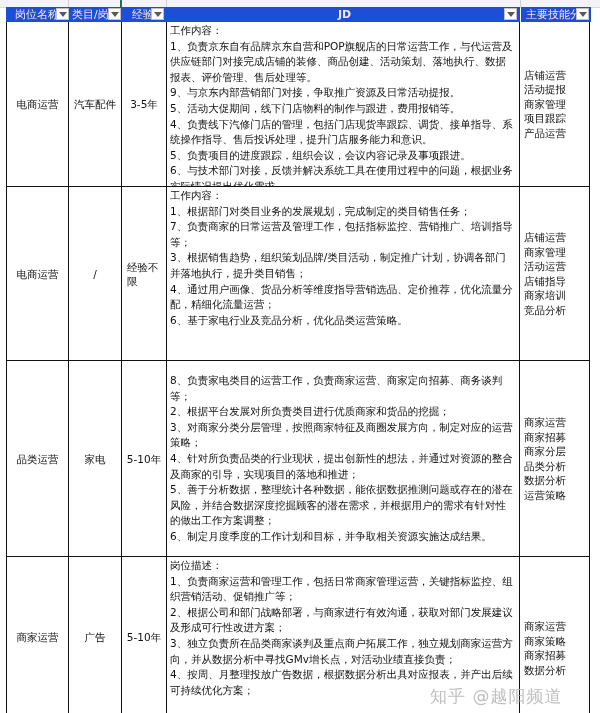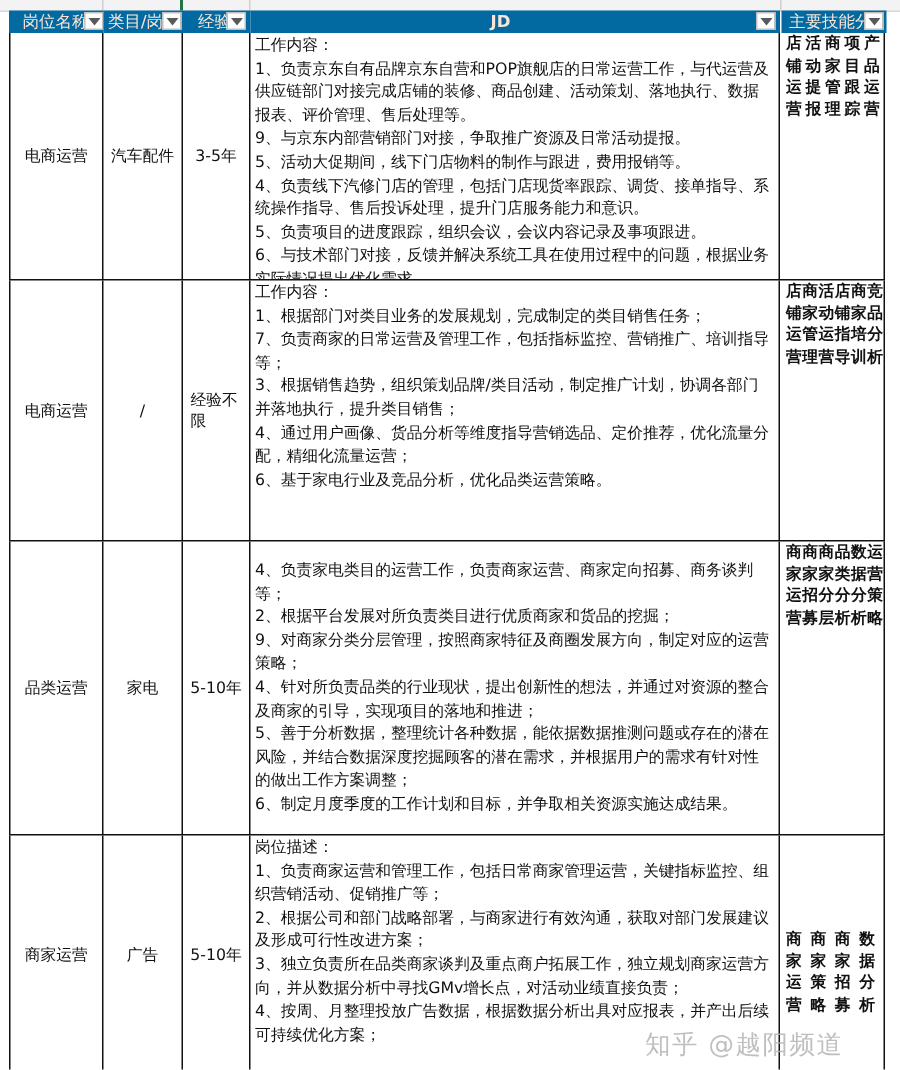--- a/index.html
+++ b/index.html
@@ -1,35 +1,35 @@
 <!DOCTYPE html>
 <html><head>
 <meta charset="utf-8">
 <style>
   html,body{margin:0;padding:0;background:#ffffff;}
   body{width:600px;height:713px;overflow:hidden;position:relative;font-family:"DejaVu Sans","Liberation Sans",sans-serif;color:#111;}
   .topstrip{position:absolute;left:0;top:0;width:600px;height:7px;background:#f3f3f3;border-bottom:1px solid #d9d9d9;}
   .topstrip .gl{position:absolute;top:0;width:1px;height:7px;background:#d0d0d0;}
   .topstrip .green{position:absolute;left:120px;top:0;width:2px;height:7px;background:#217346;}
-  .hdr{position:absolute;top:7px;height:15px;background:#0369a1;color:#fbe5d6;font-size:11px;line-height:15px;overflow:hidden;white-space:nowrap;}
+  .hdr{position:absolute;top:7px;height:15px;background:#1d4ed8;color:#fbe5d6;font-size:11px;line-height:15px;overflow:hidden;white-space:nowrap;}
   .hdr .txt{position:absolute;top:0;}
   .dd{position:absolute;top:1px;width:13px;height:12px;background:#fff;border:1px solid #bfbfbf;box-sizing:border-box;}
   .dd:after{content:"";position:absolute;left:2px;top:3px;border-left:4px solid transparent;border-right:4px solid transparent;border-top:5px solid #595959;}
   .grid{position:absolute;left:6px;top:22px;width:584px;}
   .row{position:absolute;left:0;width:584px;border-bottom:1.5px solid #111;box-sizing:border-box;}
   .cell{position:absolute;top:0;bottom:0;border-right:1.5px solid #111;box-sizing:border-box;font-size:10.5px;line-height:14px;overflow:hidden;}
   .c1{left:0;width:63px;border-left:1.5px solid #111;}
   .c2{left:63px;width:53px;}
   .c3{left:116px;width:45px;}
   .c4{left:161px;width:353px;}
   .c5{left:514px;width:70px;}
   .center{display:flex;align-items:center;justify-content:center;}
   .jd{padding:1px 3px 0 3px;font-size:10.5px;line-height:15.6px;}
   .jd div{margin:0;}
-  .skills{display:flex;flex-direction:row;justify-content:center;padding-left:4px;font-size:10.5px;line-height:14.5px;font-weight:bold;}
+  .skills{display:flex;flex-direction:column;justify-content:center;padding-left:4px;font-size:10.5px;line-height:14.5px;}
   .leftgutter{position:absolute;left:0;top:22px;width:6px;height:691px;background:#fff;}
   .rightgutter{position:absolute;left:591px;top:22px;width:9px;height:691px;background:#fff;}
   .watermark{position:absolute;left:430px;top:685px;font-size:17px;color:rgba(180,180,180,0.85);letter-spacing:1px;white-space:nowrap;}
 </style>
 </head>
 <body>
 
 <div class="topstrip">
   <div class="gl" style="left:68px"></div>
   <div class="green"></div>
@@ -43,21 +43,21 @@
 </div>
 <div class="hdr" style="left:69px;width:53px;">
   <span class="txt" style="left:3px">类目/岗</span>
   <span class="dd" style="left:39px"></span>
 </div>
 <div class="hdr" style="left:122px;width:45px;">
   <span class="txt" style="left:10px">经验</span>
   <span class="dd" style="left:29px"></span>
 </div>
 <div class="hdr" style="left:167px;width:353px;">
-  <span class="txt" style="left:160px;font-weight:bold">JD</span>
+  <span class="txt" style="left:171px;font-weight:bold">JD</span>
   <span class="dd" style="left:337px"></span>
 </div>
 <div class="hdr" style="left:521px;width:70px;">
   <span class="txt" style="left:5px">主要技能分</span>
   <span class="dd" style="left:55px"></span>
 </div>
 
 <div class="leftgutter"></div>
 <div class="rightgutter"></div>
 
@@ -105,23 +105,23 @@
       <div>商家培训</div>
       <div>竞品分析</div>
     </div>
   </div>
 
   <div class="row" style="top:339px;height:196px;">
     <div class="cell c1 center">品类运营</div>
     <div class="cell c2 center">家电</div>
     <div class="cell c3 center">5-10年</div>
     <div class="cell c4 jd" style="padding-top:12px;">
-      <div>4、负责家电类目的运营工作，负责商家运营、商家定向招募、商务谈判等；</div>
+      <div>8、负责家电类目的运营工作，负责商家运营、商家定向招募、商务谈判等；</div>
       <div>2、根据平台发展对所负责类目进行优质商家和货品的挖掘；</div>
-      <div>9、对商家分类分层管理，按照商家特征及商圈发展方向，制定对应的运营策略；</div>
+      <div>3、对商家分类分层管理，按照商家特征及商圈发展方向，制定对应的运营策略；</div>
       <div>4、针对所负责品类的行业现状，提出创新性的想法，并通过对资源的整合及商家的引导，实现项目的落地和推进；</div>
       <div>5、善于分析数据，整理统计各种数据，能依据数据推测问题或存在的潜在风险，并结合数据深度挖掘顾客的潜在需求，并根据用户的需求有针对性的做出工作方案调整；</div>
       <div>6、制定月度季度的工作计划和目标，并争取相关资源实施达成结果。</div>
     </div>
     <div class="cell c5 skills">
       <div>商家运营</div>
       <div>商家招募</div>
       <div>商家分层</div>
       <div>品类分析</div>
       <div>数据分析</div>

